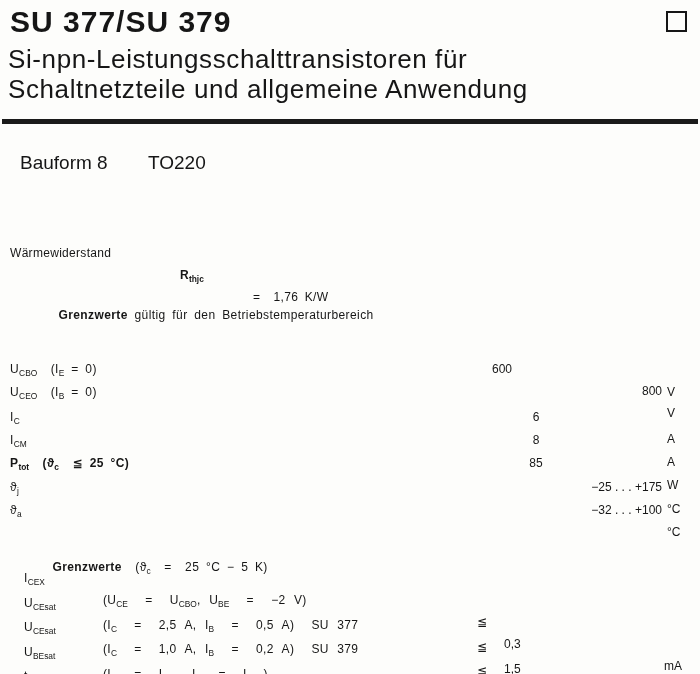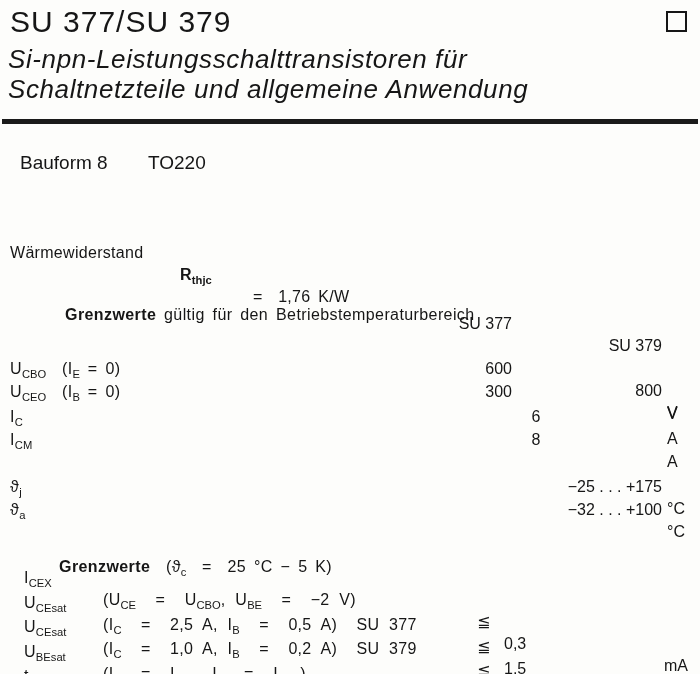--- a/index.html
+++ b/index.html
@@ -10,39 +10,38 @@
   *{box-sizing:border-box;}
   html,body{margin:0;padding:0;background:#ffffff;}
   .page{
     position:relative;
     width:700px;height:674px;
     background:var(--background);
     color:var(--text);
     font-family:"Liberation Sans","DejaVu Sans",sans-serif;
     overflow:hidden;
   }
-  .row{position:absolute;left:0;width:592px;height:22px;font-size:16px;line-height:22px;white-space:pre;}
+  .row{position:absolute;left:0;width:592px;height:22px;font-size:12px;line-height:22px;white-space:pre;}
   .row span{white-space:pre;}
   sub{font-size:0.70em;line-height:0;letter-spacing:0;}
   
   .title{
     position:absolute;left:10px;top:5px;
-    font-size:30px;line-height:34px;font-weight:normal;letter-spacing:1px;
+    font-size:30px;line-height:34px;font-weight:bold;letter-spacing:1px;
     white-space:pre;
   }
   .corner-box{
     position:absolute;left:666px;top:11px;width:21px;height:21px;
     border:2.5px solid var(--text);
     background:transparent;
   }
   .subtitle{
     position:absolute;left:8px;
     font-size:26px;line-height:30px;font-weight:400;letter-spacing:0.6px;
     white-space:pre;
-    font-style:italic;
   }
   .subtitle.l1{top:44px;}
   .subtitle.l2{top:74px;}
   .rule{
     position:absolute;left:2px;top:119px;width:696px;height:5px;
     background:var(--rule);
   }
   
   .bauform{position:absolute;left:0;top:151px;width:700px;font-size:19px;line-height:24px;}
   .bauform .label{position:absolute;left:10px;margin-left:10px;}
@@ -91,50 +90,50 @@
     <span class="t-sym"><span>R</span><sub>thjc</sub></span>
     <span class="t-val">=  1,76 K/W</span>
   </div>
 
   <div class="row sec-heading" style="top:260px">
     <span style="position:absolute;left:18px">
       <span class="hb">Grenzwerte</span><span> gültig für den Betriebstemperaturbereich</span>
     </span>
   </div>
 
-  <div class="row" style="top:291px">
-    <span class="g-v1">SU 377</span>
-    <span class="g-v2">SU 379</span>
-  </div>
 
   <div class="row" style="top:314px">
     <span class="g-param"><span>U</span><sub>CBO</sub><span>  (I</span><sub>E</sub><span> = 0)</span></span>
     <span class="g-v1">600</span>
     <span class="g-v2">800</span>
     <span class="g-unit">V</span>
   </div>
 
   <div class="row" style="top:337px">
     <span class="g-param"><span>U</span><sub>CEO</sub><span>  (I</span><sub>B</sub><span> = 0)</span></span>
-    <span class="g-v1">300</span>
     <span class="g-unit">V</span>
   </div>
 
   <div class="row" style="top:362px">
     <span class="g-param"><span>I</span><sub>C</sub></span>
     <span class="g-shared">6</span>
     <span class="g-unit">A</span>
   </div>
 
   <div class="row" style="top:385px">
     <span class="g-param"><span>I</span><sub>CM</sub></span>
     <span class="g-shared">8</span>
     <span class="g-unit">A</span>
   </div>
 
+  <div class="row" style="top:408px">
+    <span class="g-param bold"><span>P</span><sub>tot</sub><span>  (ϑ</span><sub>c</sub><span>  ≦ 25 °C)</span></span>
+    <span class="g-shared">85</span>
+    <span class="g-unit">W</span>
+  </div>
 
   <div class="row" style="top:432px">
     <span class="g-param"><span>ϑ</span><sub>j</sub></span>
     <span class="g-range">−25 . . . +175</span>
     <span class="g-unit">°C</span>
   </div>
 
   <div class="row" style="top:455px">
     <span class="g-param"><span>ϑ</span><sub>a</sub></span>
     <span class="g-range">−32 . . . +100</span>

